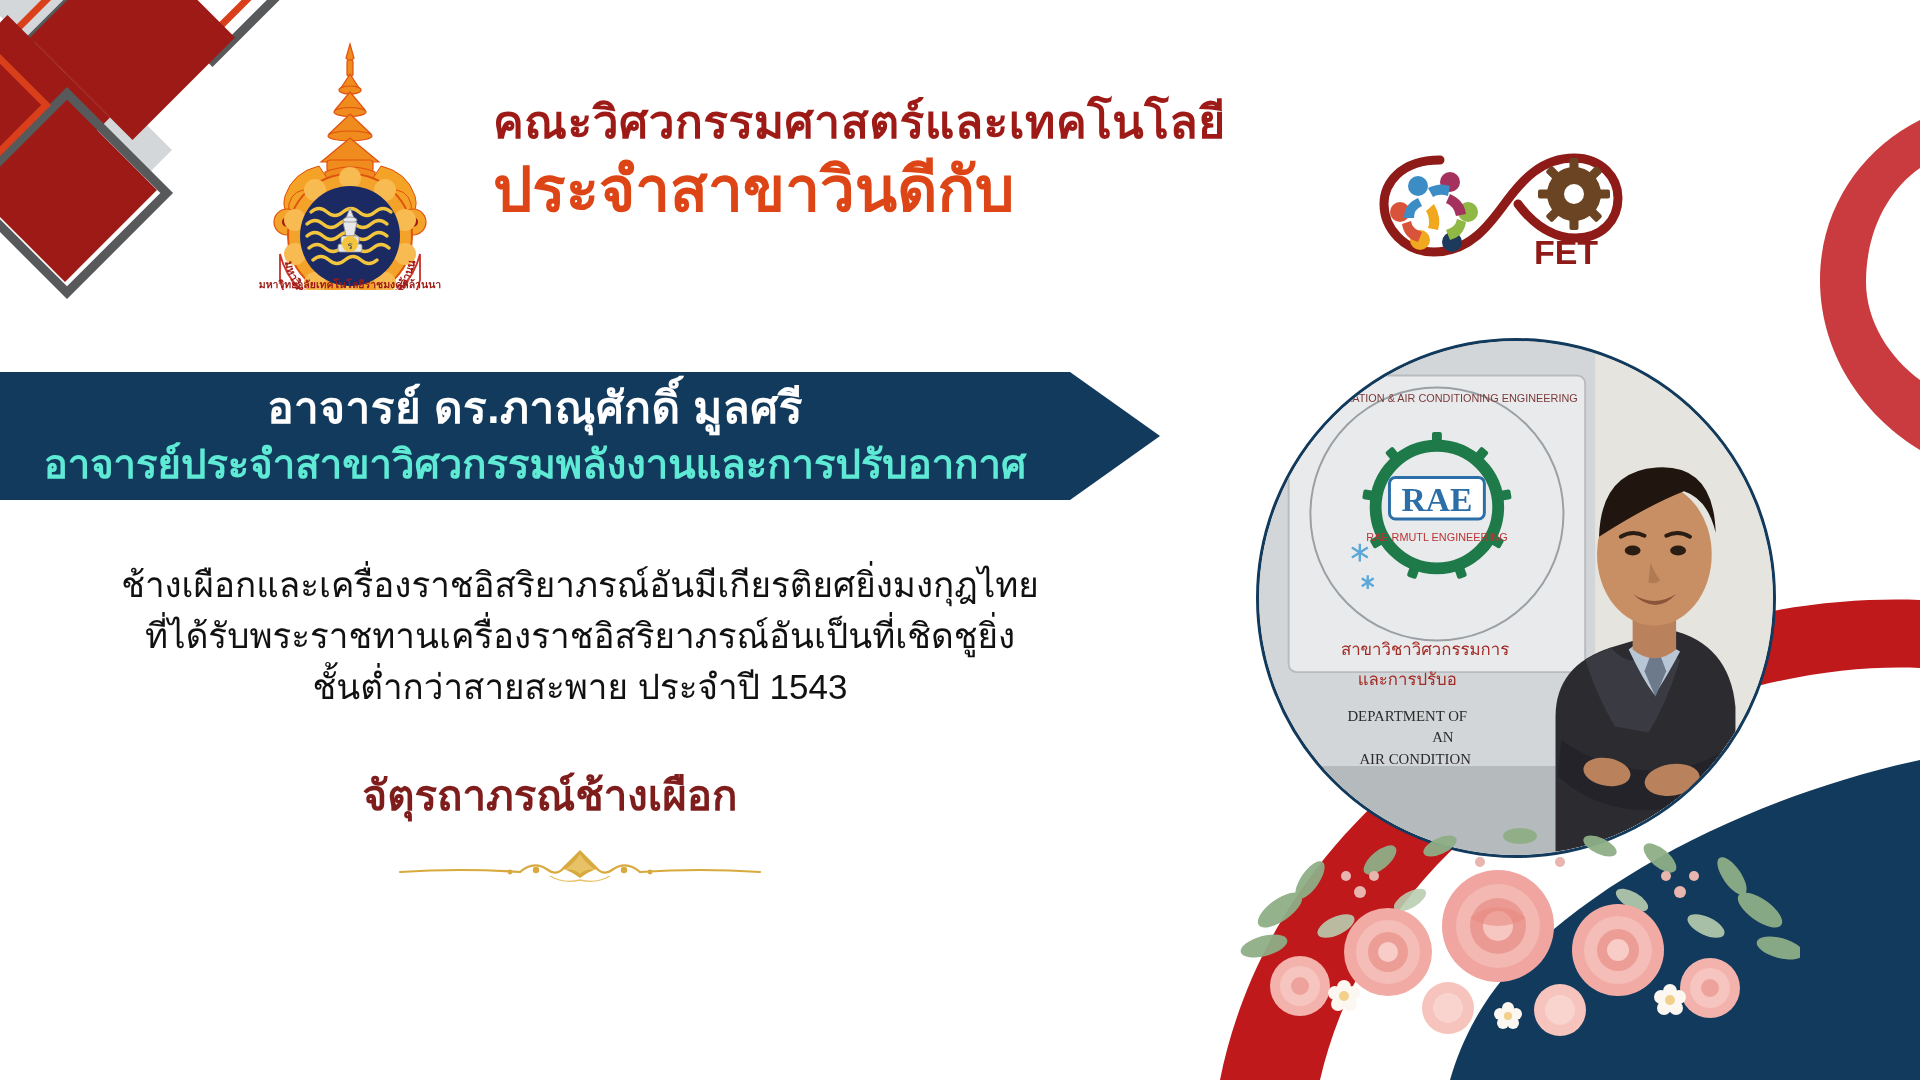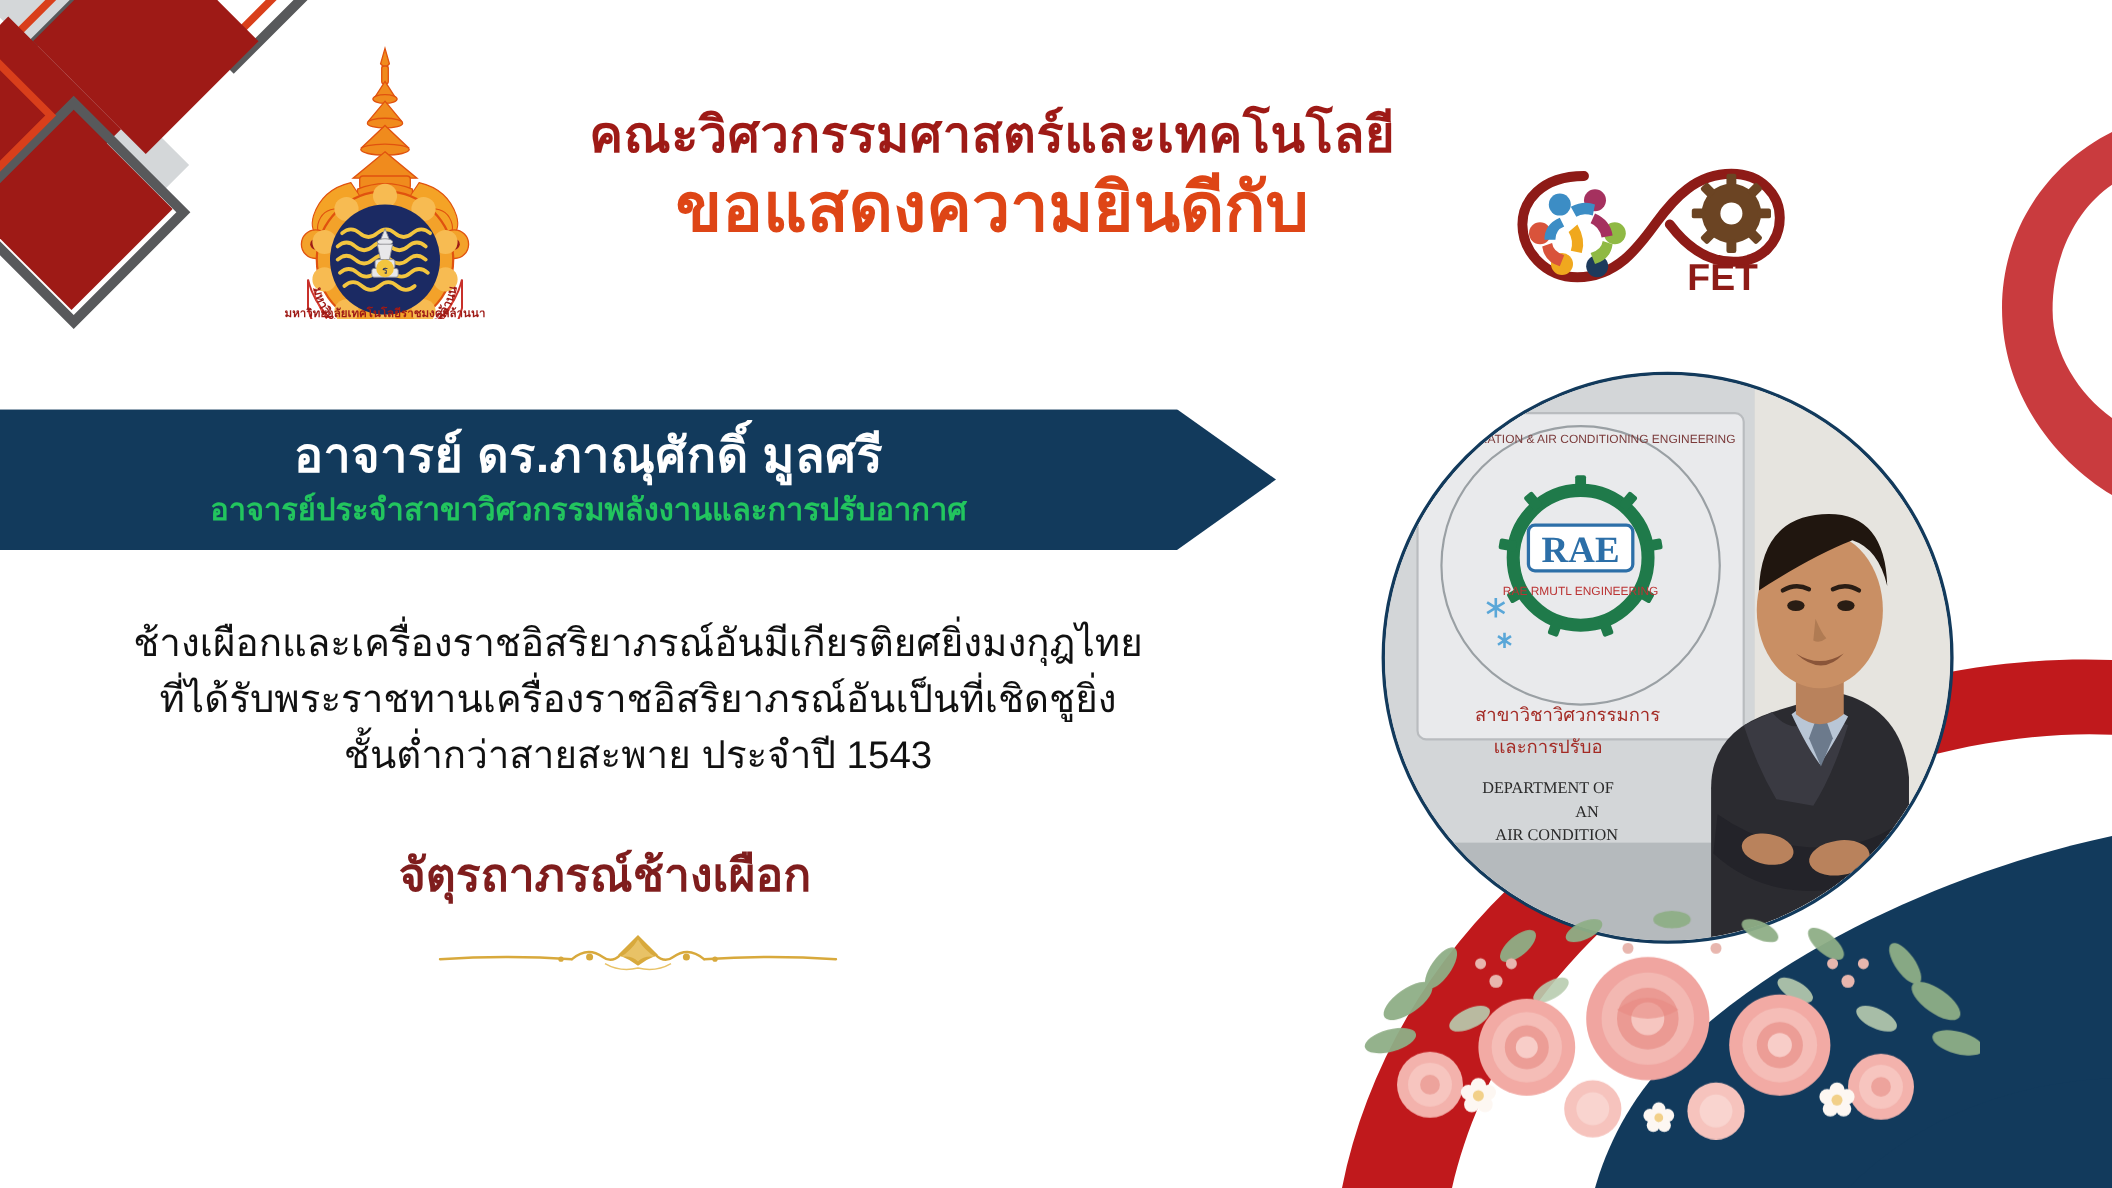--- a/index.html
+++ b/index.html
@@ -17,21 +17,21 @@
   .dia.grey  { background:#d4d7d9; }
   .dia.red   { background:#9e1a16; }
   .dia.outline-grey { background:transparent; border:9px solid #58595b; }
   .dia.outline-red  { background:transparent; border:7px solid #d93f1b; }
 
   
   .emblem { position:absolute; left:255px; top:40px; width:190px; height:250px; }
   .emblem svg { width:100%; height:100%; display:block; }
 
   
-  .header-text { position:absolute; left:452px; top:96px; width:900px; text-align:center; }
+  .header-text { position:absolute; left:493px; top:96px; width:900px; text-align:left; }
   .hdr-line1 {
     font-size:46px; font-weight:bold; color:#9e1a16;
     letter-spacing:.5px; line-height:1.15; white-space:nowrap;
   }
   .hdr-line2 {
     font-size:62px; font-weight:bold; color:#de4516;
     line-height:1.2; margin-top:4px; white-space:nowrap;
   }
 
   
@@ -44,21 +44,21 @@
     background:#123a5c;
     clip-path: polygon(0 0, 1070px 0, 1160px 64px, 1070px 128px, 0 128px);
     display:flex; flex-direction:column; align-items:center; justify-content:center;
     padding-right:90px;
   }
   .name-main {
     color:#ffffff; font-size:44px; font-weight:bold; line-height:1.1;
     letter-spacing:.5px; white-space:nowrap;
   }
   .name-sub {
-    color:#22c55e; font-size:28px; font-weight:bold; line-height:1.2;
+    color:#5eead4; font-size:40px; font-weight:bold; line-height:1.2;
     margin-top:8px; white-space:nowrap;
   }
 
   
   .body-text {
     position:absolute; left:0; top:560px; width:1160px;
     text-align:center; color:#111111;
   }
   .body-line { font-size:35px; line-height:1.45; white-space:nowrap; }
 
@@ -173,21 +173,21 @@
       </text>
       <defs>
         <path id="rib" d="M30 222 a66 66 0 0 0 130 0"></path>
       </defs>
       <text x="95" y="248" font-size="10.5" fill="#9e1a16" text-anchor="middle" font-family="'Liberation Sans',sans-serif" font-weight="bold">มหาวิทยาลัยเทคโนโลยีราชมงคลล้านนา</text>
     </svg>
   </div>
 
   <div class="header-text">
     <div class="hdr-line1">คณะวิศวกรรมศาสตร์และเทคโนโลยี</div>
-    <div class="hdr-line2">ขอแสดงความยินดีกับ</div>
+    <div class="hdr-line2">ประจำสาขาวินดีกับ</div>
   </div>
 
   <div class="fet-logo">
     <svg viewBox="0 0 250 135" xmlns="http://www.w3.org/2000/svg">
 
       <path d="M62 18 C22 18 6 42 6 62 C6 86 26 110 56 110 C92 110 112 82 128 60
                C144 38 164 16 196 16 C224 16 240 36 240 56 C240 78 224 96 198 96
                C170 96 152 78 140 62" fill="none" stroke="#8e1b17" stroke-width="9" stroke-linecap="round"></path>
 
       <g>

